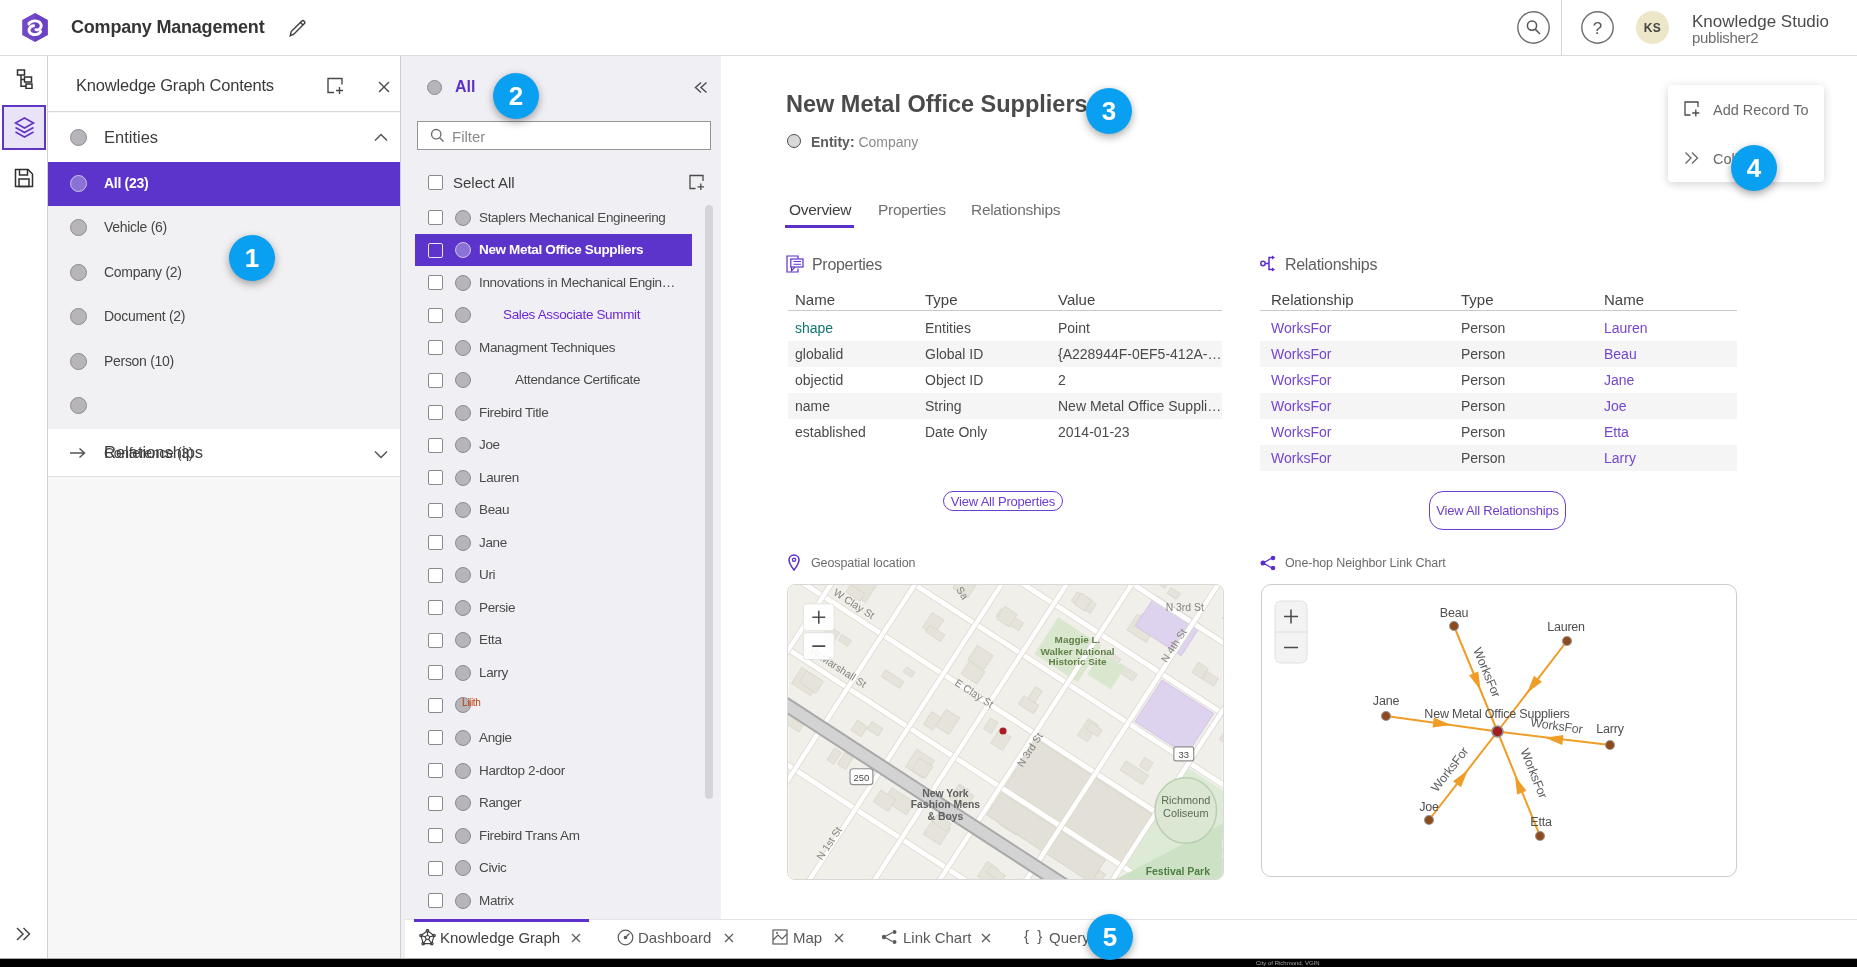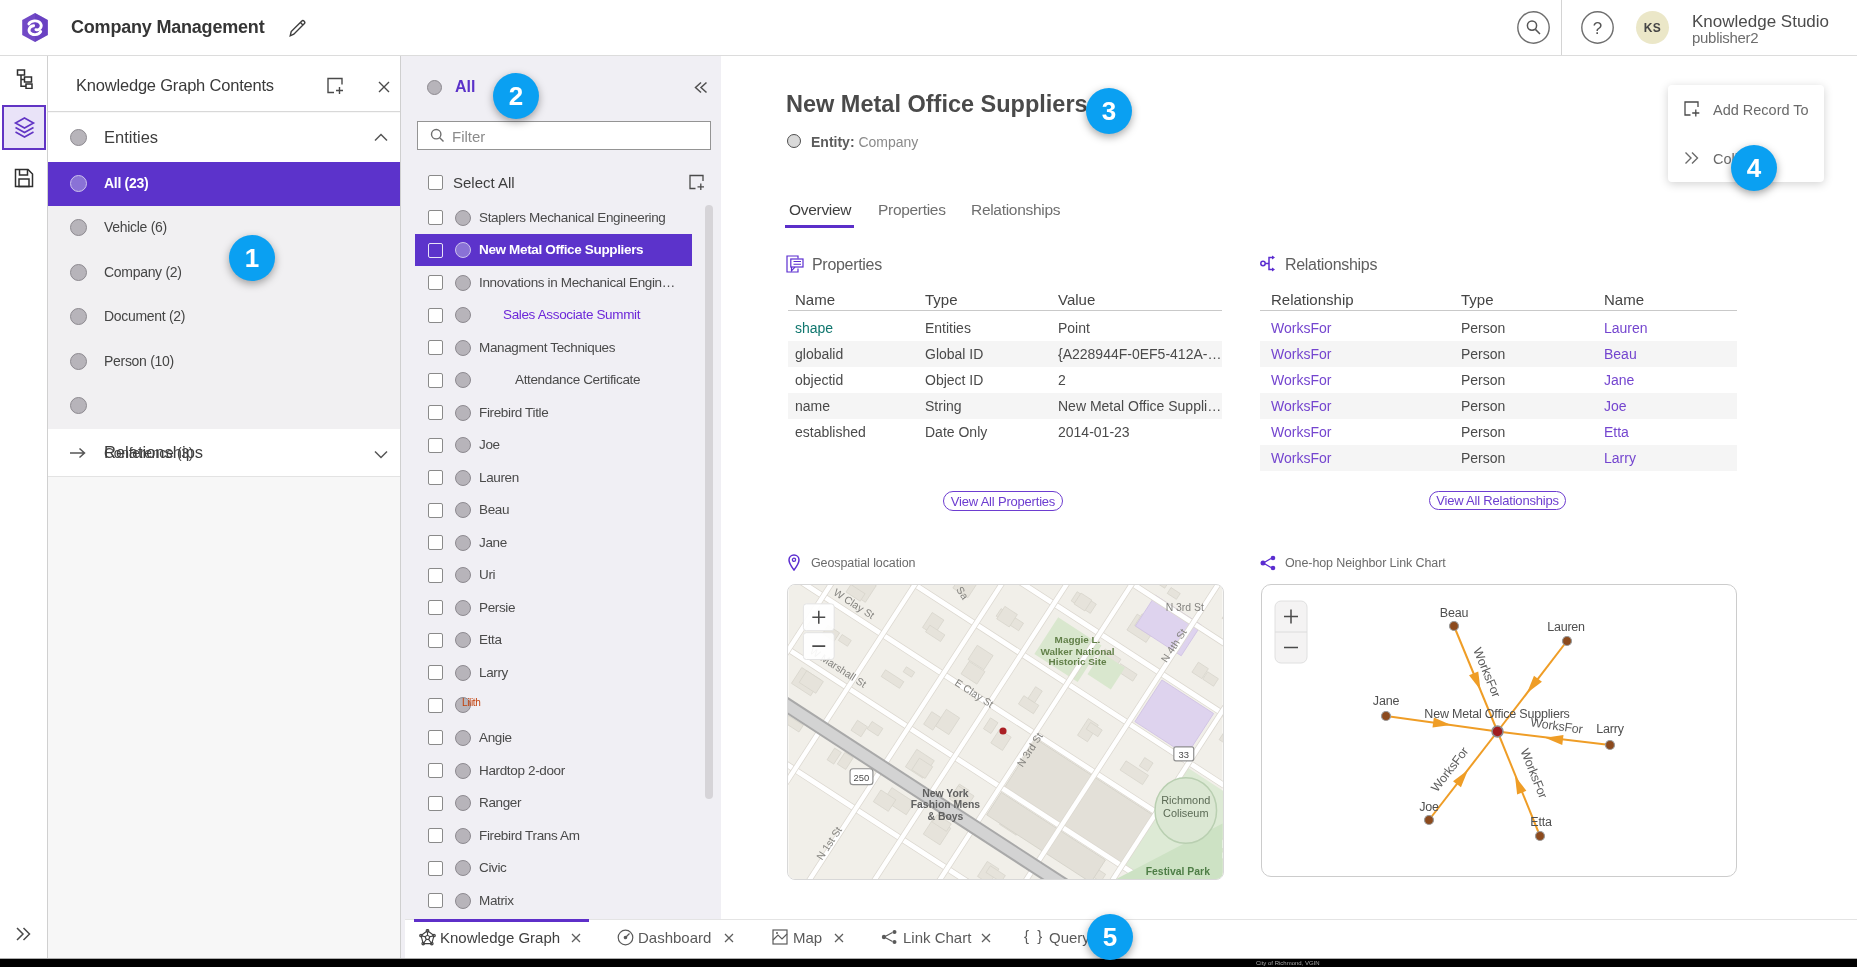--- a/index.html
+++ b/index.html
@@ -280,21 +280,21 @@
     <div class="abs" style="left:1271px;top:398px;font-size:14px;color:#7445cf;">WorksFor</div>
     <div class="abs" style="left:1461px;top:398px;font-size:14px;color:#4a4a4a;">Person</div>
     <div class="abs" style="left:1604px;top:398px;font-size:14px;color:#7445cf;">Joe</div>
     <div class="abs" style="left:1271px;top:424px;font-size:14px;color:#7445cf;">WorksFor</div>
     <div class="abs" style="left:1461px;top:424px;font-size:14px;color:#4a4a4a;">Person</div>
     <div class="abs" style="left:1604px;top:424px;font-size:14px;color:#7445cf;">Etta</div>
     <div class="abs" style="left:1260px;top:445px;width:477px;height:26px;background:#f5f5f5;"></div>
     <div class="abs" style="left:1271px;top:450px;font-size:14px;color:#7445cf;">WorksFor</div>
     <div class="abs" style="left:1461px;top:450px;font-size:14px;color:#4a4a4a;">Person</div>
     <div class="abs" style="left:1604px;top:450px;font-size:14px;color:#7445cf;">Larry</div>
-    <div class="abs" style="left:1429px;top:491px;width:137px;height:19px;border:1px solid #6d3dd0;border-radius:14px;background:#fff;display:flex;align-items:center;justify-content:center;font-size:13px;color:#6d3dd0;letter-spacing:-0.2px;">View All Relationships</div>
+    <div class="abs" style="left:1429px;top:491px;width:137px;height:39px;border:1px solid #6d3dd0;border-radius:14px;background:#fff;display:flex;align-items:center;justify-content:center;font-size:13px;color:#6d3dd0;letter-spacing:-0.2px;">View All Relationships</div>
     <svg class="abs" style="left:788px;top:554px;" width="12" height="17" viewBox="0 0 12 17">
       <path d="M6 1 C8.9 1 11 3.2 11 6 C11 9.5 6 16 6 16 C6 16 1 9.5 1 6 C1 3.2 3.1 1 6 1 Z" fill="none" stroke="#5b2dd0" stroke-width="1.5"></path>
       <circle cx="6" cy="5.8" r="1.6" fill="none" stroke="#5b2dd0" stroke-width="1.3"></circle>
     </svg>
     <div class="abs" style="left:811px;top:556px;font-size:12.5px;color:#6b6b6b;letter-spacing:-0.1px;">Geospatial location</div>
     <svg class="abs" style="left:1260px;top:555px;" width="17" height="16" viewBox="0 0 17 16">
       <g fill="#5b2dd0">
         <circle cx="3" cy="8" r="2.5"></circle>
         <circle cx="13" cy="3" r="2.3"></circle>
         <circle cx="13" cy="13" r="2.3"></circle>

